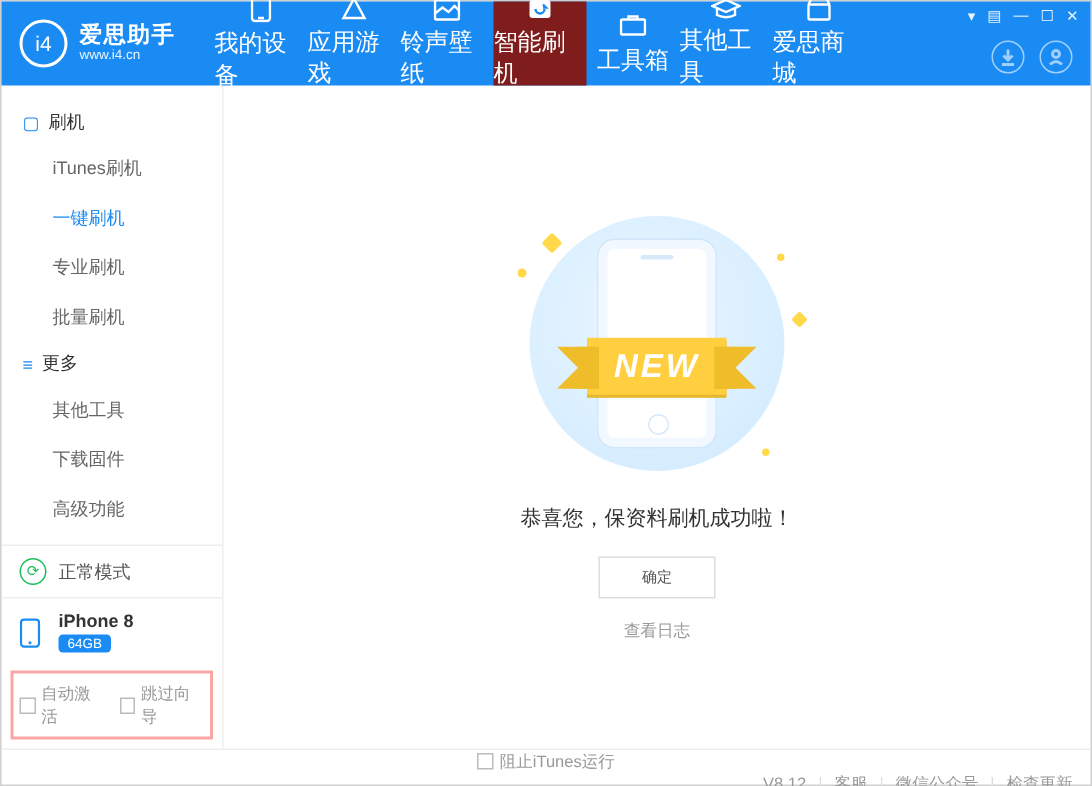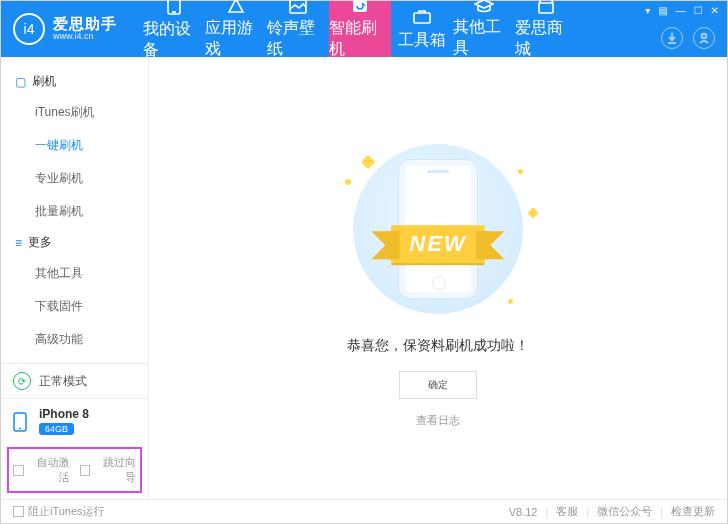--- a/index.html
+++ b/index.html
@@ -10,21 +10,21 @@
 
 .header { background: #1b8bf4; height: 56px; display: flex; align-items: center; color: #fff; padding: 0 10px 0 12px; position: relative; }
 .logo-block { display: flex; align-items: center; gap: 8px; width: 130px; }
 .logo-circle { width: 32px; height: 32px; border: 2px solid #fff; border-radius: 50%; display: flex; align-items: center; justify-content: center; font-weight: normal; font-size: 14px; }
 .logo-text { display: flex; flex-direction: column; line-height: 1.1; }
 .logo-text .t1 { font-size: 15px; font-weight: bold; letter-spacing: 1px; }
 .logo-text .t2 { font-size: 9px; opacity: .9; }
 
 .nav { display: flex; height: 56px; }
 .nav-item { width: 62px; display: flex; flex-direction: column; align-items: center; justify-content: center; font-size: 16px; gap: 4px; cursor: pointer; }
-.nav-item.active { background: #ec4899; }
+.nav-item.active { background: #7f1d1d; }
 .nav-ico { width: 20px; height: 18px; display: flex; align-items: center; justify-content: center; }
 .nav-ico svg { stroke: #fff; fill: none; stroke-width: 1.6; }
 
 .win-ctrl { position: absolute; top: 4px; right: 8px; display: flex; gap: 8px; font-size: 10px; }
 .win-ctrl span { cursor: pointer; opacity: .9; }
 .hdr-right { position: absolute; right: 12px; bottom: 8px; display: flex; gap: 10px; }
 .ring { width: 22px; height: 22px; border: 1.5px solid #9fd0ff; border-radius: 50%; display: flex; align-items: center; justify-content: center; cursor: pointer; }
 .ring svg { stroke: #9fd0ff; fill: none; stroke-width: 2; }
 
 
@@ -38,21 +38,21 @@
 .side-item { padding: 8px 14px 8px 34px; cursor: pointer; color: #666; }
 .side-item.sel { color: #1b8bf4; }
 .side-bottom { border-top: 1px solid #eee; }
 .mode-row, .dev-row { padding: 8px 12px; display: flex; align-items: center; gap: 8px; }
 .mode-row { border-bottom: 1px solid #eee; }
 .mode-ico { width: 18px; height: 18px; border-radius: 50%; border: 1.5px solid #1bbf5c; display: flex; align-items: center; justify-content: center; color: #1bbf5c; font-size: 10px; }
 .dev-ico { width: 18px; height: 18px; color: #1b8bf4; }
 .dev-col { display: flex; flex-direction: column; gap: 2px; }
 .dev-name { font-weight: bold; color: #333; font-size: 12px; }
 .badge { background: #1b8bf4; color: #fff; border-radius: 3px; font-size: 9px; padding: 1px 6px; width: fit-content; }
-.checks { border: 2px solid #d946ef; margin: 4px 6px 6px 6px; padding: 6px 4px; display: flex; gap: 10px; text-align: right; }
+.checks { border: 2px solid #fca5a5; margin: 4px 6px 6px 6px; padding: 6px 4px; display: flex; gap: 10px; }
 .chk { display: flex; align-items: center; gap: 4px; font-size: 11px; color: #999; cursor: pointer; }
 .chk .box { width: 11px; height: 11px; border: 1px solid #bbb; }
 
 
 .main { flex: 1; display: flex; flex-direction: column; align-items: center; justify-content: center; position: relative; }
 .illus { width: 210px; height: 180px; position: relative; margin-top: 10px; }
 .disc { position: absolute; left: 50%; top: 50%; width: 170px; height: 170px; margin: -85px 0 0 -85px; border-radius: 50%; background: radial-gradient(circle at 45% 40%, #eaf6ff, #cfeaff); }
 .dot { position: absolute; border-radius: 50%; background: #ffd94a; }
 .phone { position: absolute; left: 50%; top: 50%; width: 80px; height: 140px; margin: -70px 0 0 -40px; background: #fff; border-radius: 12px; border: 1px solid #cfe6fb; box-shadow: inset 0 0 0 6px #f2f8ff; }
 .phone:before { content: ""; position: absolute; top: 10px; left: 50%; width: 22px; height: 3px; margin-left: -11px; background: #d6e9fb; border-radius: 2px; }
@@ -61,21 +61,21 @@
 .ribbon-band { background: #ffcf3f; color: #fff; font-weight: 900; font-size: 22px; letter-spacing: 2px; padding: 6px 18px; position: relative; box-shadow: 0 2px 0 #e6b62c; font-style: italic; }
 .ribbon-band:before, .ribbon-band:after { content: ""; position: absolute; top: 6px; border: 14px solid #f0bd2a; }
 .ribbon-band:before { left: -20px; border-left-color: transparent; }
 .ribbon-band:after { right: -20px; border-right-color: transparent; }
 
 .msg { margin-top: 18px; font-size: 14px; color: #333; }
 .btn { margin-top: 16px; border: 1px solid #ddd; background: #fff; padding: 6px 28px; font-size: 10px; color: #555; cursor: pointer; }
 .loglink { margin-top: 14px; font-size: 11px; color: #999; cursor: pointer; }
 
 
-.footer { height: 24px; border-top: 1px solid #eee; display: flex; align-items: center; font-size: 11px; color: #999; padding: 0 12px; }
+.footer { height: 24px; border-top: 1px solid #eee; display: flex; align-items: center; font-size: 11px; color: #999; padding: 0 12px; flex-direction: column; }
 .footer .chk { color: #999; }
 .footer-right { margin-left: auto; display: flex; gap: 8px; align-items: center; }
 .footer-right span { cursor: pointer; }
 .sep { color: #ddd; }
 </style>
 </head>
 <body>
 
 <div class="window">
 

